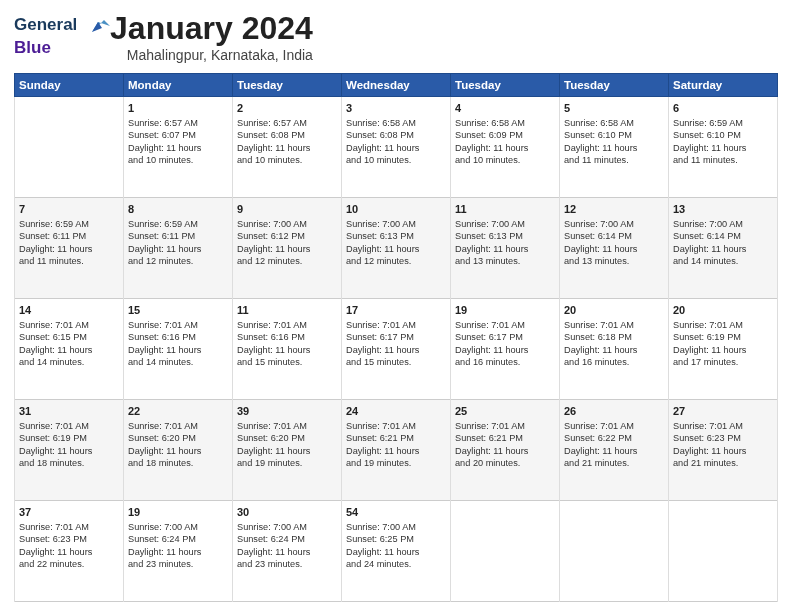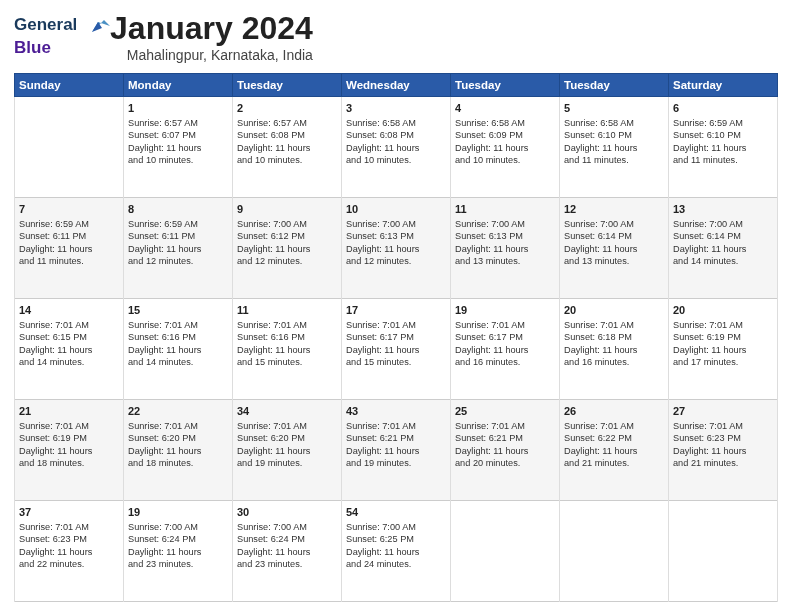--- a/index.html
+++ b/index.html
@@ -203,33 +203,33 @@
             <span class="day-num">20</span>
             <div class="day-info">Sunrise: 7:01 AM<br>Sunset: 6:18 PM<br>Daylight: 11 hours<br>and 16 minutes.</div>
           </td>
           <td>
             <span class="day-num">20</span>
             <div class="day-info">Sunrise: 7:01 AM<br>Sunset: 6:19 PM<br>Daylight: 11 hours<br>and 17 minutes.</div>
           </td>
         </tr>
         <tr>
           <td>
-            <span class="day-num">21</span>
+            <span class="day-num">31</span>
             <div class="day-info">Sunrise: 7:01 AM<br>Sunset: 6:19 PM<br>Daylight: 11 hours<br>and 18 minutes.</div>
           </td>
           <td>
             <span class="day-num">22</span>
             <div class="day-info">Sunrise: 7:01 AM<br>Sunset: 6:20 PM<br>Daylight: 11 hours<br>and 18 minutes.</div>
           </td>
           <td>
-            <span class="day-num">34</span>
+            <span class="day-num">39</span>
             <div class="day-info">Sunrise: 7:01 AM<br>Sunset: 6:20 PM<br>Daylight: 11 hours<br>and 19 minutes.</div>
           </td>
           <td>
-            <span class="day-num">43</span>
+            <span class="day-num">24</span>
             <div class="day-info">Sunrise: 7:01 AM<br>Sunset: 6:21 PM<br>Daylight: 11 hours<br>and 19 minutes.</div>
           </td>
           <td>
             <span class="day-num">25</span>
             <div class="day-info">Sunrise: 7:01 AM<br>Sunset: 6:21 PM<br>Daylight: 11 hours<br>and 20 minutes.</div>
           </td>
           <td>
             <span class="day-num">26</span>
             <div class="day-info">Sunrise: 7:01 AM<br>Sunset: 6:22 PM<br>Daylight: 11 hours<br>and 21 minutes.</div>
           </td>

